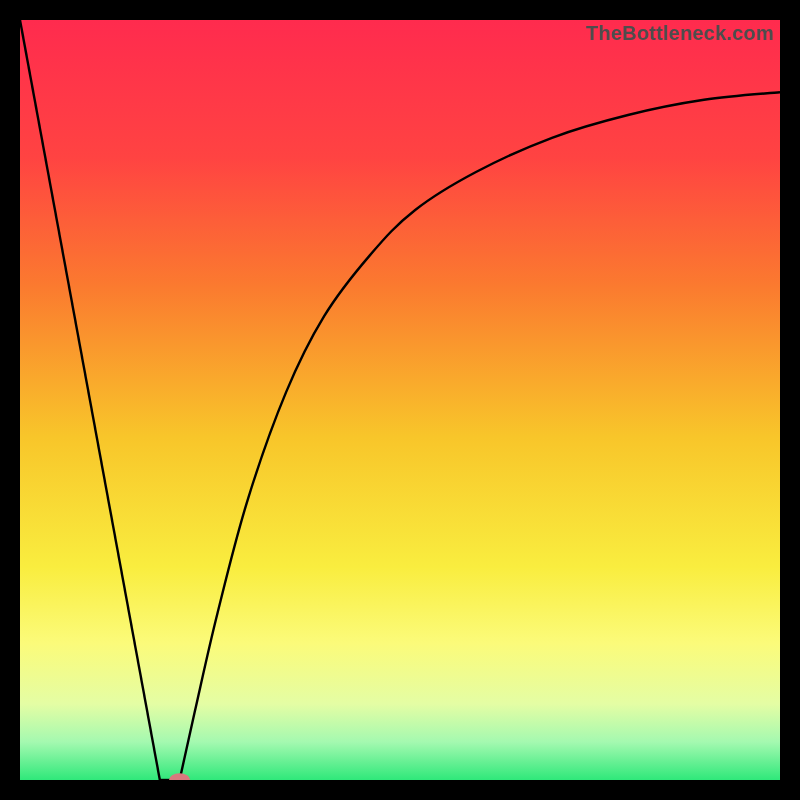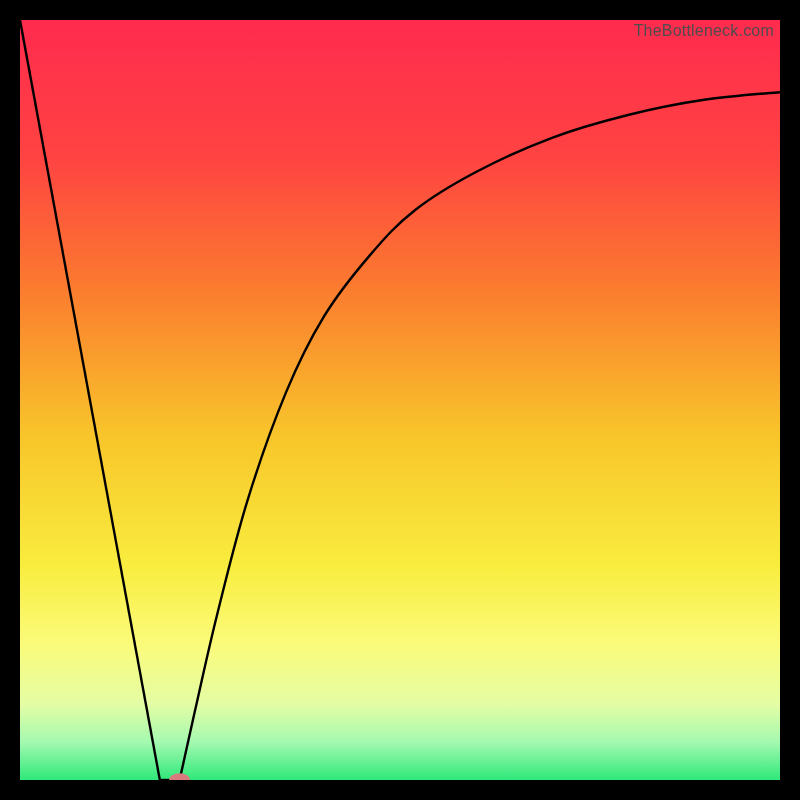--- a/index.html
+++ b/index.html
@@ -24,22 +24,22 @@
     left: 0;
     top: 0;
     width: 760px;
     height: 760px;
   }
   .watermark {
     position: absolute;
     top: 2px;
     right: 6px;
     color: #4d4d4d;
-    font-size: 16px;
-    font-weight: 400;
+    font-size: 20px;
+    font-weight: 700;
     letter-spacing: 0.2px;
     user-select: none;
   }
   svg { display: block; }
 </style>
 </head>
 <body>
 
 <div class="frame">
   <svg class="plot" viewBox="0 0 760 760" preserveAspectRatio="none">

